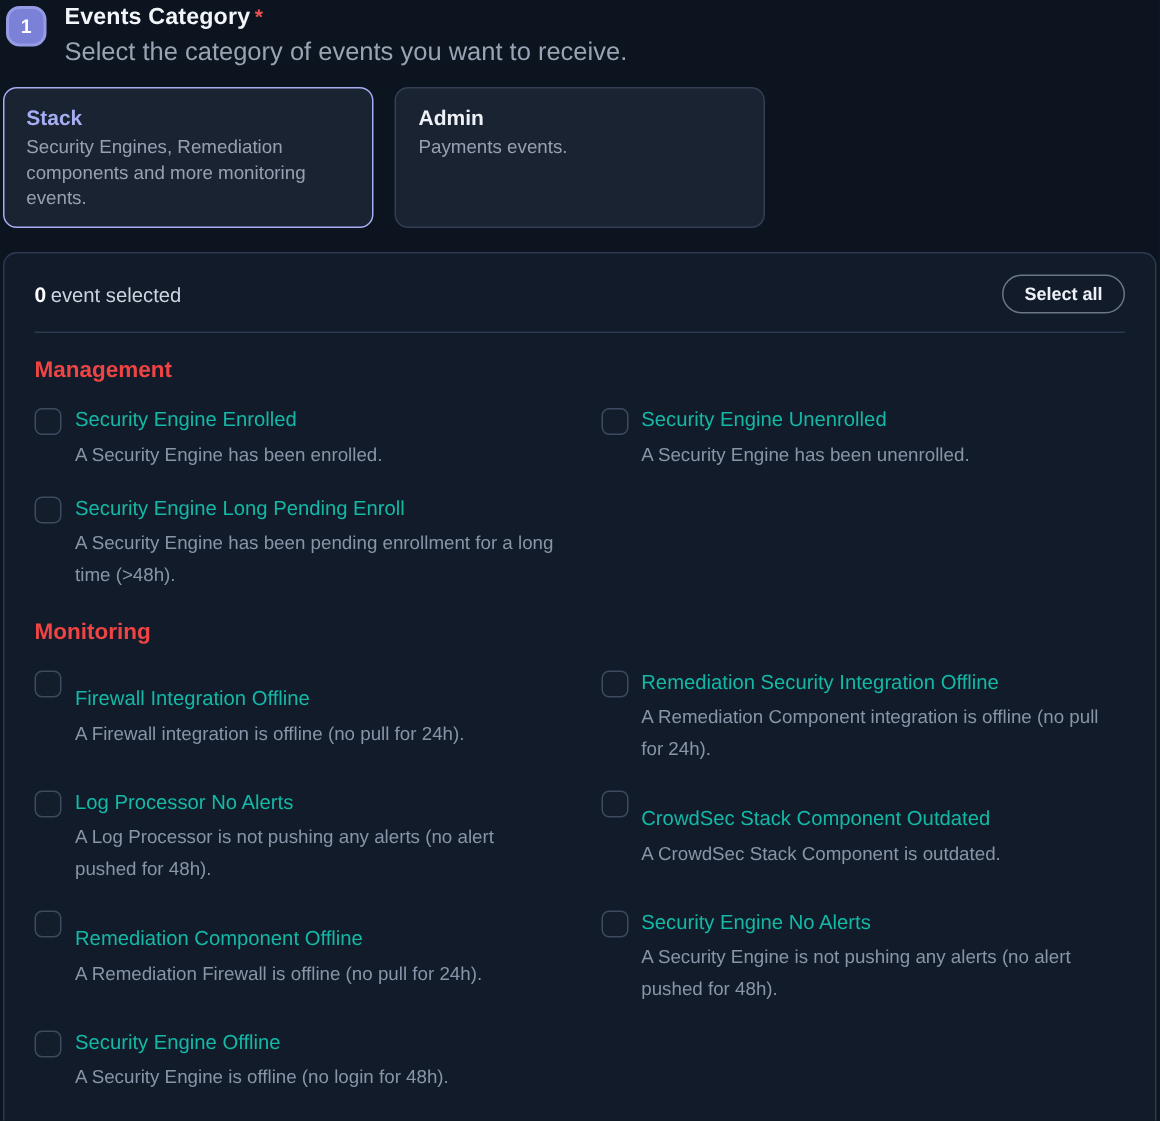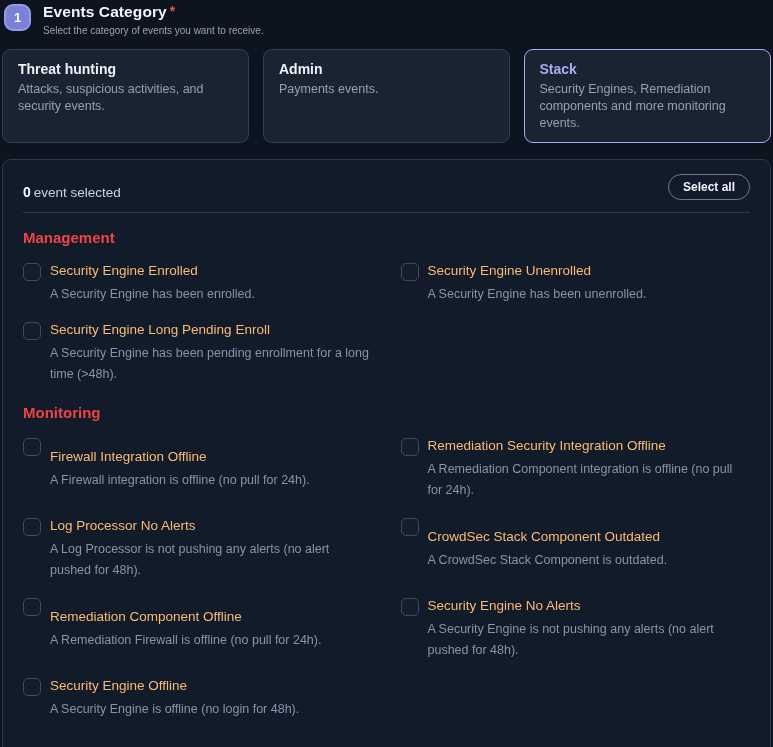--- a/index.html
+++ b/index.html
@@ -19,41 +19,41 @@
     width:27px; height:27px; flex:none;
     background:#7a81d6; border:2px solid #9togo;
     border:2px solid #959be4;
     border-radius:9px; box-sizing:border-box;
     color:#ffffff; font-size:13px; font-weight:bold;
     display:flex; align-items:center; justify-content:center;
   }
   .header-title-row { display:flex; align-items:flex-start; gap:3px; margin-top:-1px; }
   .header-title { font-size:15.5px; font-weight:bold; color:#f2f5f9; letter-spacing:.1px; }
   .required { color:#f05252; font-size:14px; font-weight:bold; line-height:1; margin-top:1px; }
-  .header-sub { font-size:10px; color:#99a3b3; margin-top:4px; }
+  .header-sub { font-size:17px; color:#99a3b3; margin-top:4px; }
 
   
   .cards { display:grid; grid-template-columns:repeat(3,1fr); gap:14px; margin:13px 2px 0 2px; }
   .card {
     background:#1a2332; border:1px solid #333f54; border-radius:9px;
     padding:11px 15px; min-height:74px; box-sizing:border-box; cursor:pointer;
   }
   .card-title { font-size:14px; font-weight:bold; color:#eef1f6; margin-bottom:4px; }
   .card-desc { font-size:12.5px; color:#96a0b1; line-height:17px; }
   .card.selected { border:1.5px solid #a6adf2; padding:10.5px 14.5px; }
   .card.selected .card-title { color:#a6adf2; }
 
   
   .panel {
     margin:16px 2px 0 2px;
     background:#111b29; border:1px solid #2b3a51; border-radius:9px;
     padding:14px 20px 18px 20px; box-sizing:border-box;
     min-height:597px;
   }
-  .panel-header { display:flex; justify-content:space-between; align-items:flex-end; }
+  .panel-header { display:flex; justify-content:space-between; align-items:center; }
   .count-line { font-size:13.5px; color:#ccd4df; }
   .count-line b { color:#ffffff; font-size:14px; margin-right:3px; }
   .select-all {
     background:transparent; border:1px solid #6b7687; border-radius:15px;
     color:#eef2f7; font-size:12px; font-weight:bold;
     padding:5px 14px; cursor:pointer; font-family:Liberation Sans, sans-serif;
   }
   .divider { height:1px; background:#2c3a4e; margin:12px 0 16px 0; }
 
   .section-title { font-size:15px; font-weight:bold; color:#ef4444; margin:0 0 16px 0; }
@@ -61,52 +61,48 @@
 
   .events-grid { display:grid; grid-template-columns:1fr 1fr; column-gap:28px; row-gap:16px; }
   .event-item { display:flex; gap:9px; }
   .checkbox {
     width:18px; height:18px; flex:none;
     border:1.5px solid #3e4a5f; border-radius:5px; box-sizing:border-box;
     align-self:flex-start; margin-top:1px; cursor:pointer;
     background:#131d2c;
   }
   .event-text { align-self:center; }
-  .event-title { font-size:13.5px; color:#fdba74; line-height:17px; margin-bottom:5px; }
+  .event-title { font-size:13.5px; color:#14b8a6; line-height:17px; margin-bottom:5px; }
   .event-desc { font-size:12.5px; color:#8894a7; line-height:21px; }
 </style>
 </head>
 <body>
 
 <div class="page">
 
   <div class="header">
     <div class="step-badge">1</div>
     <div class="header-text">
       <div class="header-title-row">
         <span class="header-title">Events Category</span>
         <span class="required">*</span>
       </div>
       <div class="header-sub">Select the category of events you want to receive.</div>
     </div>
   </div>
 
   <div class="cards">
-    <div class="card">
-      <div class="card-title">Threat hunting</div>
-      <div class="card-desc">Attacks, suspicious activities, and security events.</div>
+    <div class="card selected">
+      <div class="card-title">Stack</div>
+      <div class="card-desc">Security Engines, Remediation components and more monitoring events.</div>
     </div>
     <div class="card">
       <div class="card-title">Admin</div>
       <div class="card-desc">Payments events.</div>
     </div>
-    <div class="card selected">
-      <div class="card-title">Stack</div>
-      <div class="card-desc">Security Engines, Remediation components and more monitoring events.</div>
-    </div>
   </div>
 
   <div class="panel">
 
     <div class="panel-header">
       <div class="count-line">
         <b>0</b><span>event selected</span>
       </div>
       <button class="select-all">Select all</button>
     </div>

